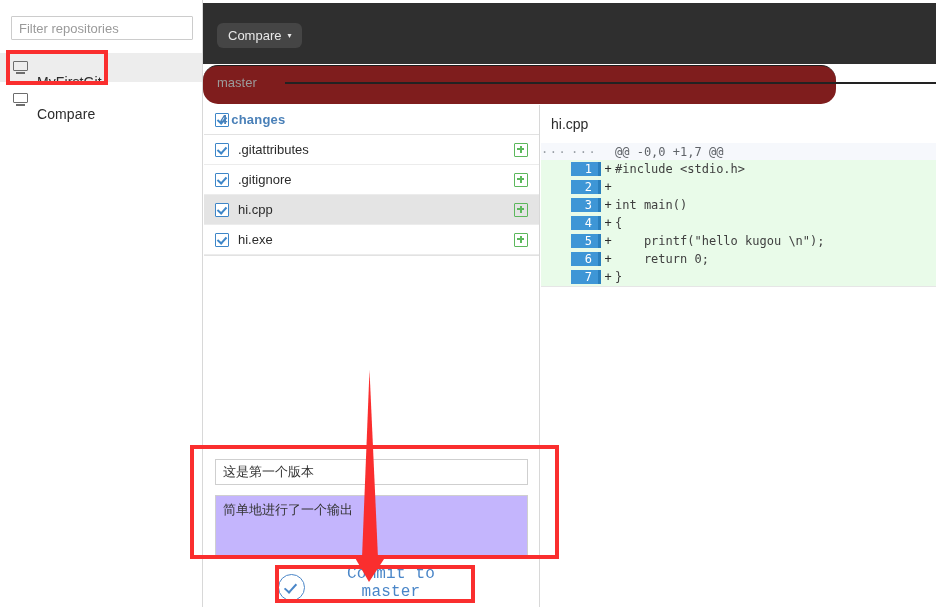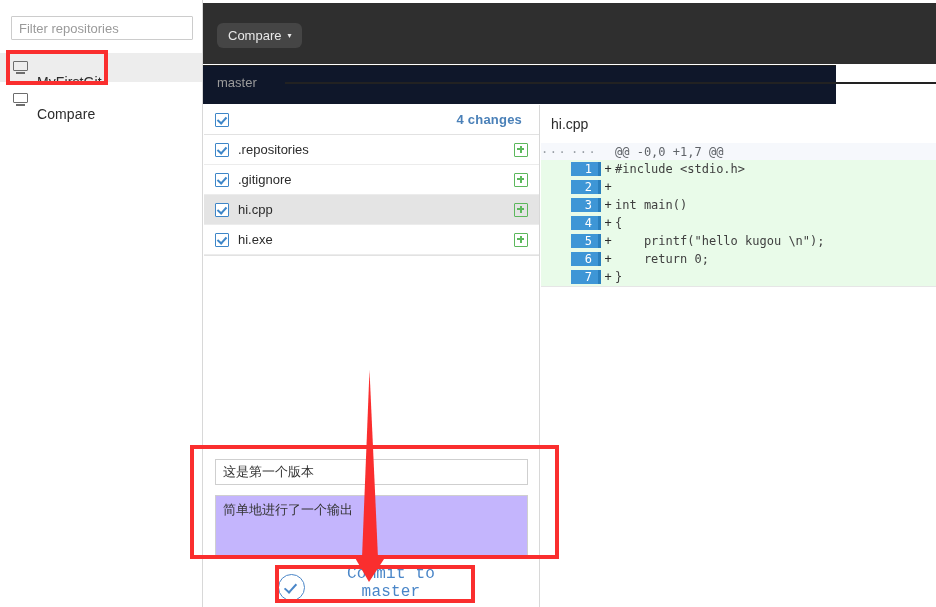--- a/index.html
+++ b/index.html
@@ -108,22 +108,23 @@
   #compare-caret {
     font-size: 8px;
     line-height: 1;
     color: #e8e8e8;
   }
 
   #branchbar {
     position: absolute;
     left: 203px; top: 65px;
     width: 633px; height: 38px;
-    background: #0f172a;
+    background: #7f1d1d;
     border-top: 1px solid #1d1d1d;
+    border-radius: 15px;
   }
   #branch-name {
     position: absolute;
     left: 14px; top: 9px;
     font-size: 13px;
     color: #9b9b9b;
   }
   #branch-line {
     position: absolute;
     left: 82px; top: 16px;
@@ -145,26 +146,27 @@
     left: 0; top: 0;
     width: 335px; height: 30px;
     border-bottom: 1px solid #e2e2e2;
     background: #ffffff;
     display: flex;
     align-items: center;
     box-sizing: border-box;
   }
   #changes-count {
     position: absolute;
-    left: 0; right: 17px;
-    text-align: right;
+    left: 0; right: 0;
+    text-align: left;
     font-size: 13px;
     font-weight: bold;
     color: #4a80b8;
     letter-spacing: 0.2px;
+    padding-left: 16px;
   }
 
   .cbox {
     width: 14px; height: 14px;
     box-sizing: border-box;
     border: 1.5px solid #3e86c8;
     background: #ffffff;
     position: relative;
     flex: 0 0 auto;
     border-radius: 1px;
@@ -417,21 +419,21 @@
 </div>
 
 <div id="filelist">
   <div id="changes-header">
     <span class="cbox" id="header-checkbox"></span>
     <span id="changes-count">4 changes</span>
   </div>
 
   <div class="file-row" style="top:30px;">
     <span class="cbox"></span>
-    <span class="file-name">.repositories</span>
+    <span class="file-name">.gitattributes</span>
     <span class="plus-icon"></span>
   </div>
 
   <div class="file-row" style="top:60px;">
     <span class="cbox"></span>
     <span class="file-name">.gitignore</span>
     <span class="plus-icon"></span>
   </div>
 
   <div class="file-row selected" style="top:90px;">

